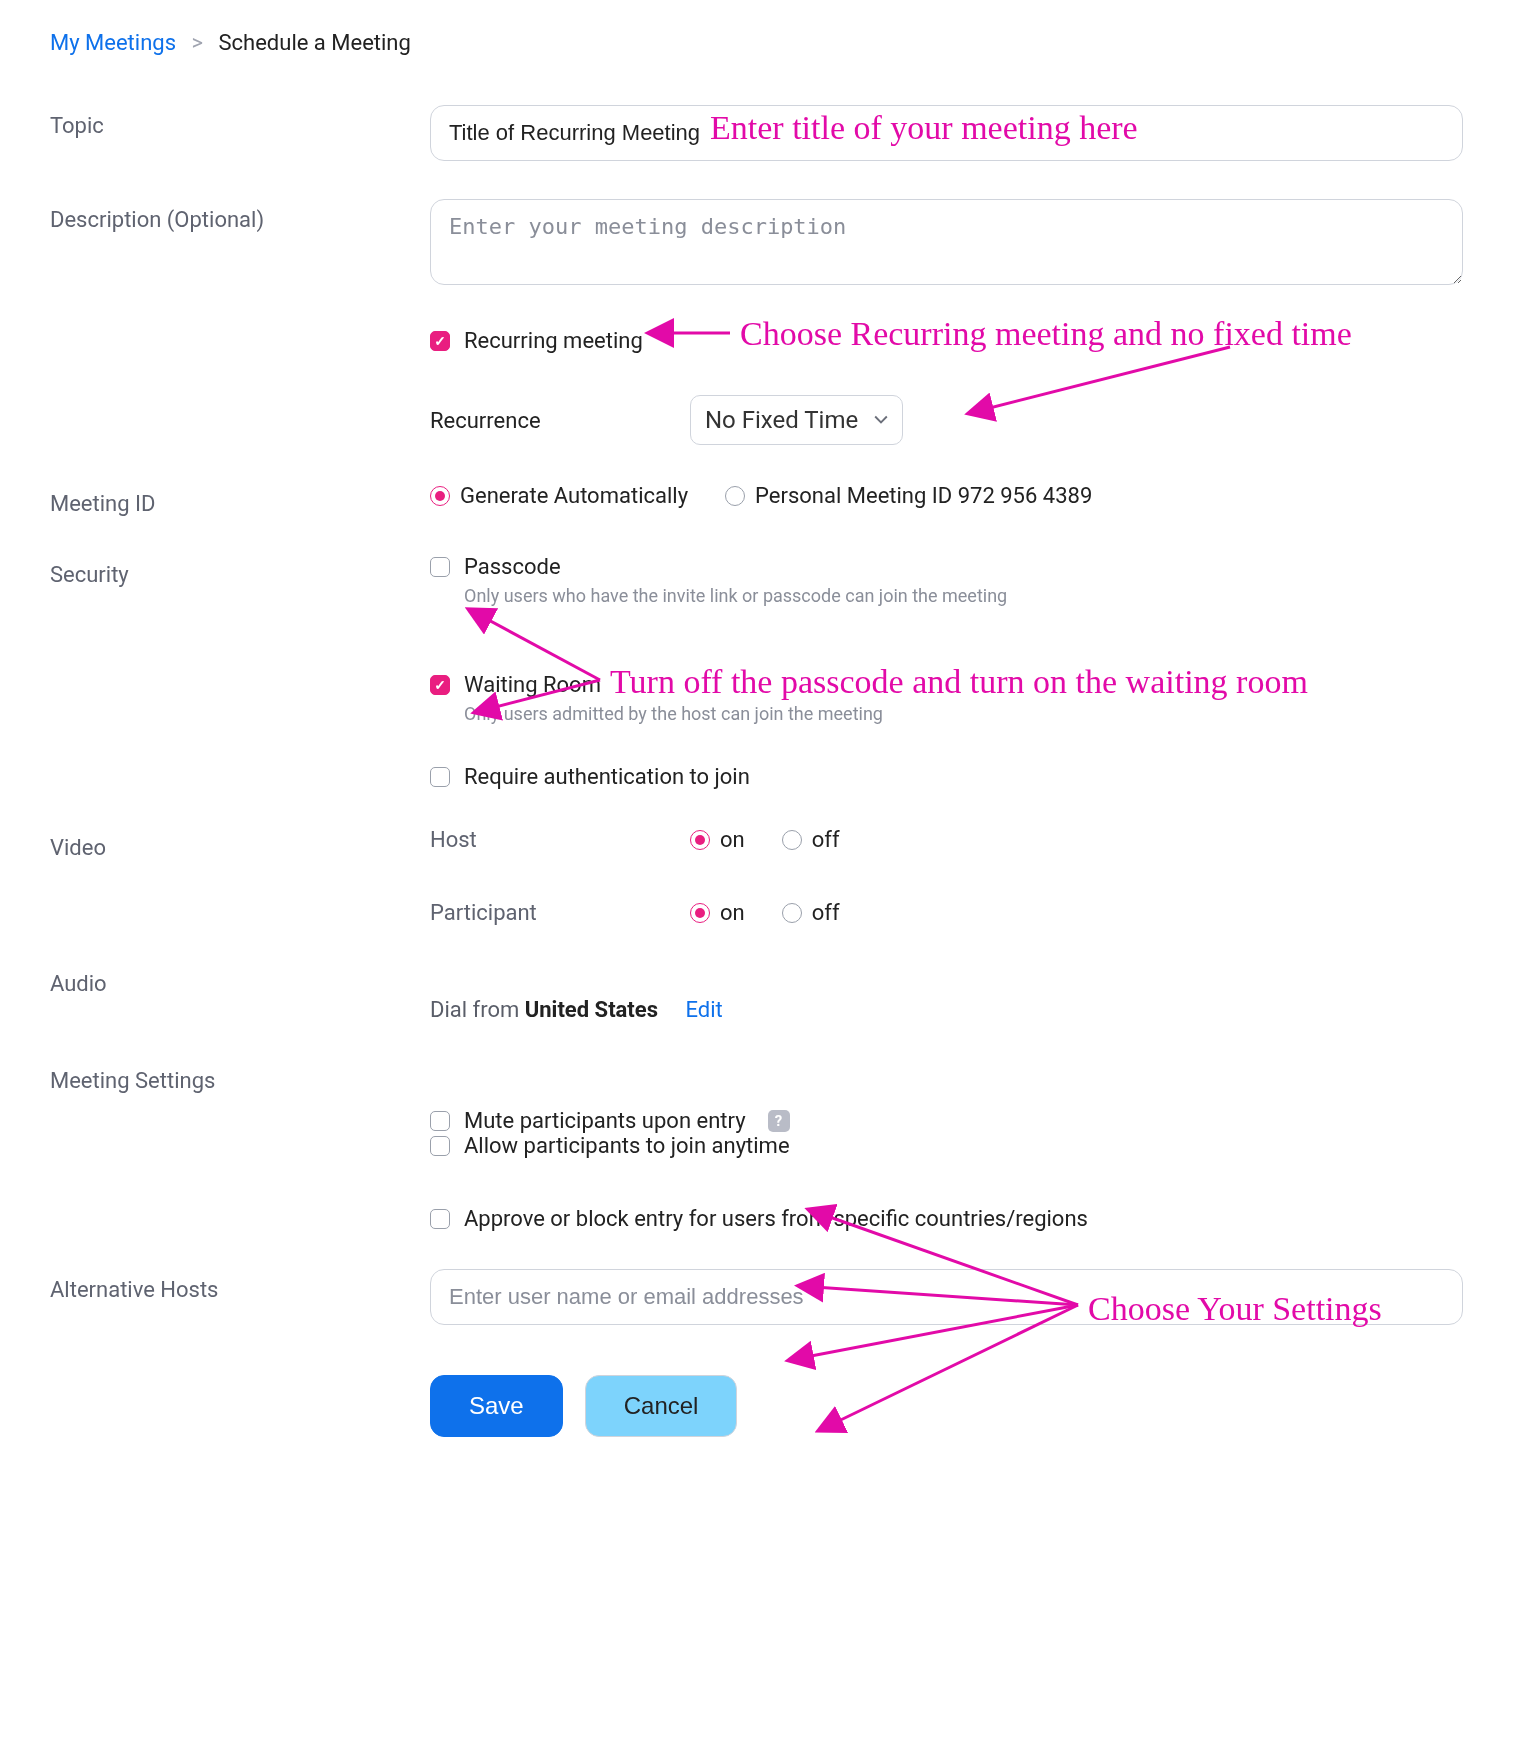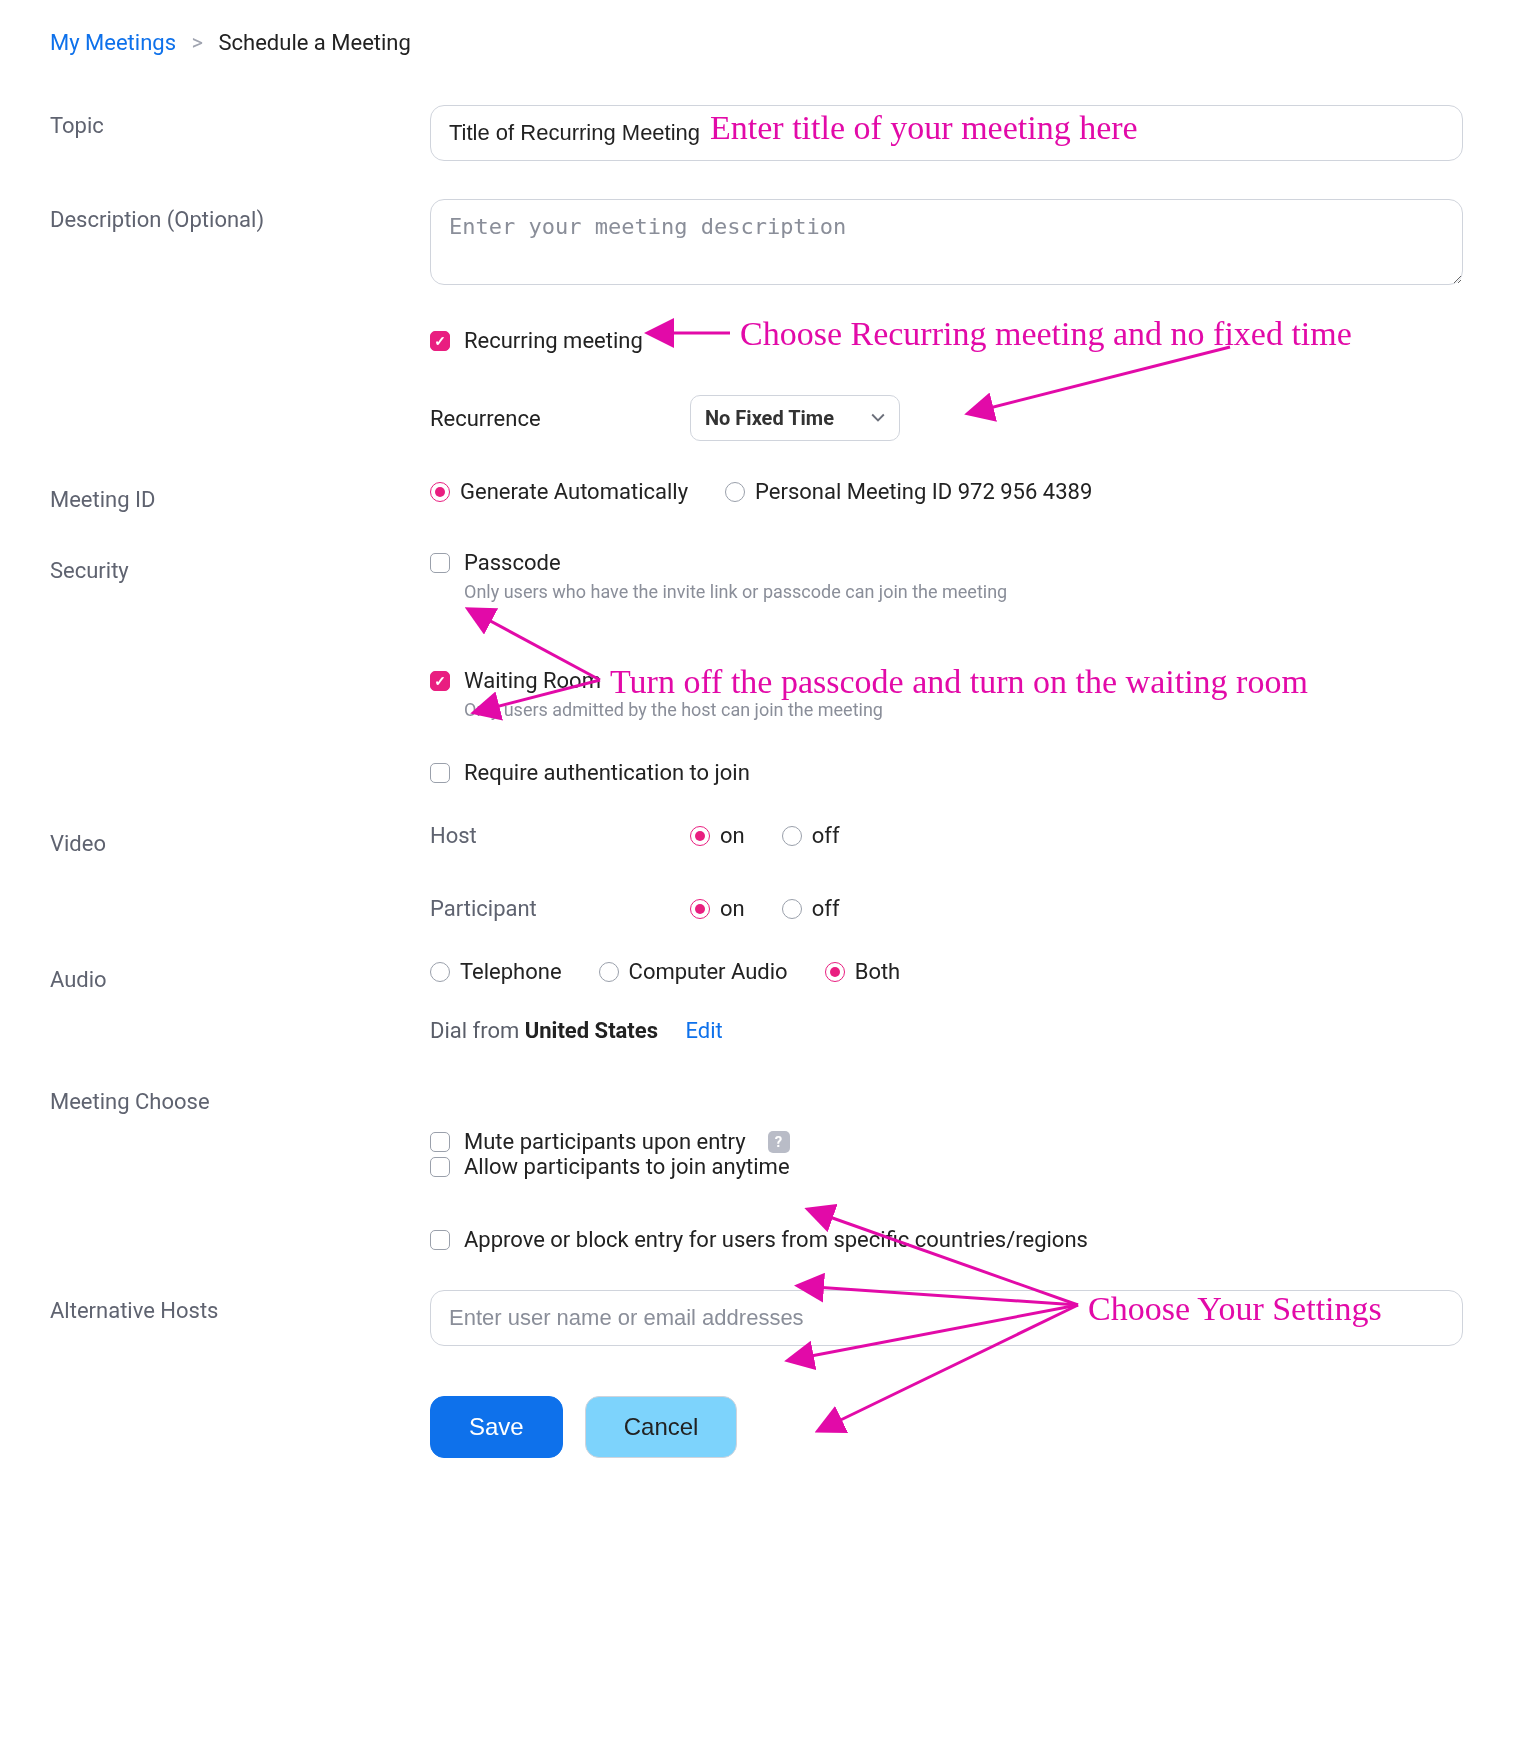--- a/index.html
+++ b/index.html
@@ -52,21 +52,21 @@
     background:var(--accent);border-color:var(--accent);
   }
   .chkbox.checked::after{content:"✓";color:#fff;font-size:14px;line-height:1;font-weight:700}
   .sublabel{font-size:18px;color:#8a8e99;margin-top:6px;margin-left:34px}
   .inline-gap{display:flex;align-items:center;gap:37px}
   .subrow{display:flex;align-items:center;margin-top:10px}
   .subrow .mini-label{width:260px;color:var(--text);font-size:22px}
   .select{
     display:inline-flex;align-items:center;justify-content:space-between;
     border:1px solid var(--border);border-radius:10px;
-    padding:10px 14px;min-width:210px;font-size:20px;color:#333;font-weight:bold;
+    padding:10px 14px;min-width:210px;font-size:24px;color:#333;
   }
   .chev{margin-left:16px}
   .chev svg{width:14px;height:14px;display:block}
   .radio{
     width:20px;height:20px;border:1.5px solid #9aa0ab;border-radius:50%;
     display:inline-flex;align-items:center;justify-content:center;flex:0 0 auto;
   }
   .radio.selected{border-color:var(--radio)}
   .radio.selected::after{content:"";width:10px;height:10px;border-radius:50%;background:var(--radio)}
   .radio-opt{display:inline-flex;align-items:center;gap:10px}
@@ -198,43 +198,29 @@
           <span>off</span>
         </span>
       </div>
     </div>
   </div>
 </div>
 
 <div class="row">
   <div class="col-label">Audio</div>
   <div class="col-body">
-    <div class="inline-gap">
-      <span class="radio-opt">
-        <span class="radio"></span>
-        <span>Telephone</span>
-      </span>
-      <span class="radio-opt">
-        <span class="radio"></span>
-        <span>Computer Audio</span>
-      </span>
-      <span class="radio-opt">
-        <span class="radio selected"></span>
-        <span>Both</span>
-      </span>
-    </div>
     <div style="margin-top:34px" class="muted-bold">
       <span>Dial from </span><b>United States</b>
       <span class="edit-link">Edit</span>
     </div>
   </div>
 </div>
 
 <div class="row">
-  <div class="col-label">Meeting Choose</div>
+  <div class="col-label">Meeting Settings</div>
   <div class="col-body">
     <div class="chk" style="margin-top:48px">
       <span class="chkbox"></span>
       <span>Mute participants upon entry</span>
       <span class="help-badge">?</span>
     </div>
     <div class="chk">
       <span class="chkbox"></span>
       <span>Allow participants to join anytime</span>
     </div>

